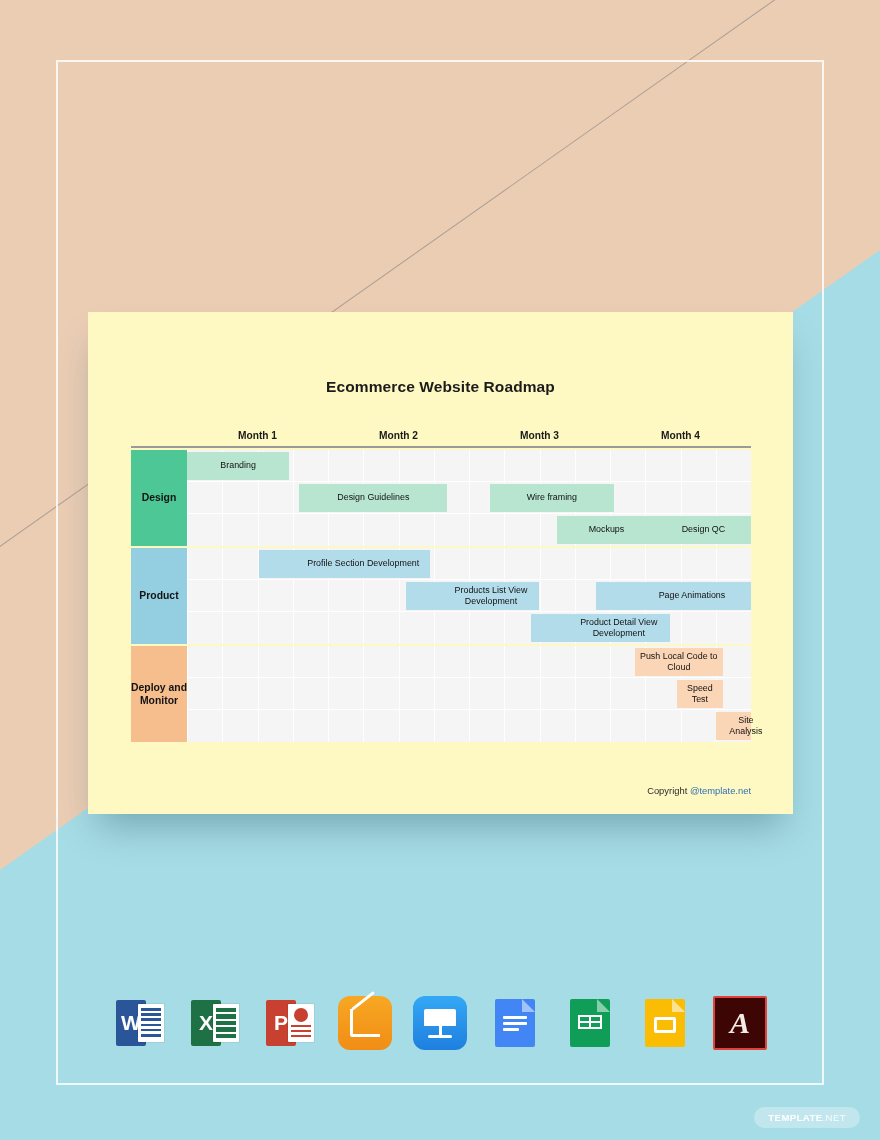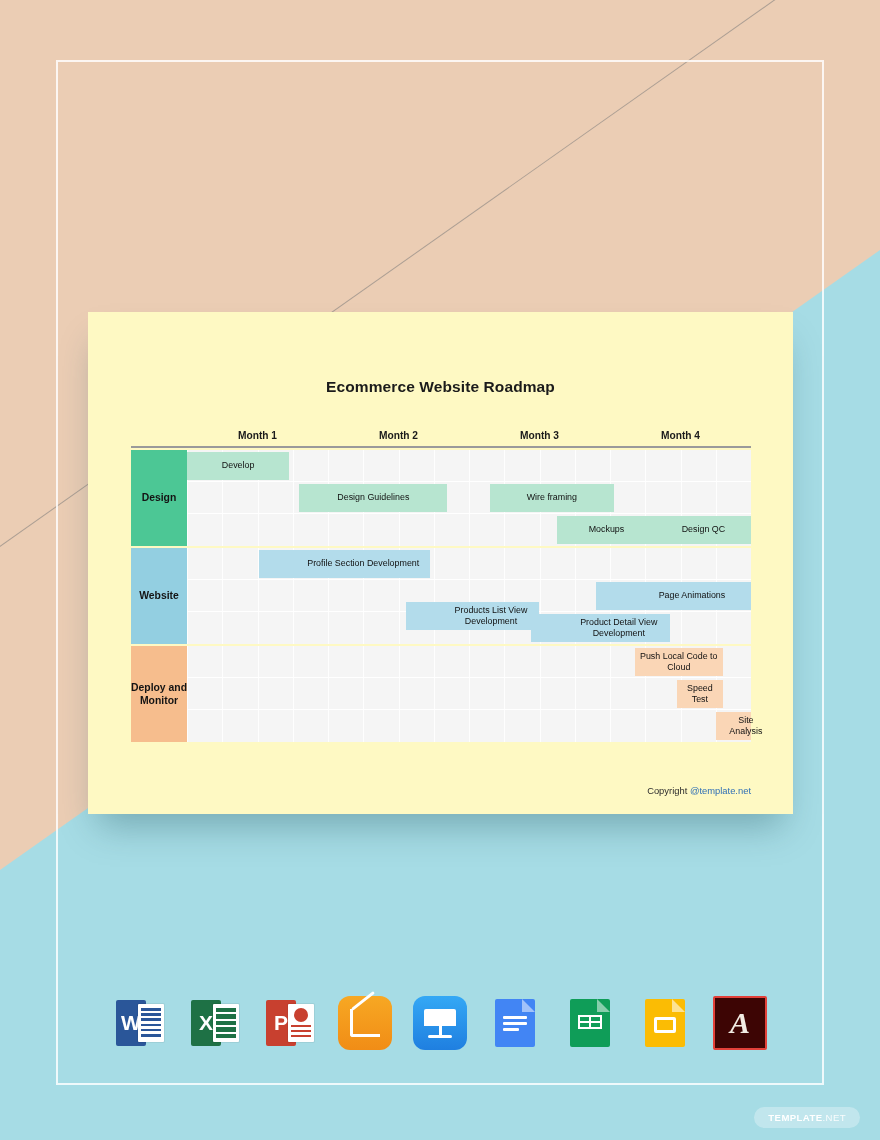--- a/index.html
+++ b/index.html
@@ -378,41 +378,41 @@
         <div class="month-cell">Month 2</div>
         <div class="month-cell">Month 3</div>
         <div class="month-cell">Month 4</div>
       </div>
       <div id="header-rule"></div>
 
       <div class="band band-design">
         <div class="band-label">Design</div>
         <div class="band-grid">
           <div class="lane">
-            <div class="bar" style="left: 0%; width: 18.125%;">Develop</div>
+            <div class="bar" style="left: 0%; width: 18.125%;">Branding</div>
           </div>
           <div class="lane">
             <div class="bar" style="left: 14.0625%; width: 26.25%; margin-left: 33px;">Design Guidelines</div>
             <div class="bar" style="left: 53.75%; width: 21.875%;">Wire framing</div>
           </div>
           <div class="lane">
             <div class="bar" style="left: 65.625%; width: 17.5%;">Mockups</div>
             <div class="bar" style="left: 83.125%; width: 16.875%;">Design QC</div>
           </div>
         </div>
       </div>
 
       <div class="band band-develop">
-        <div class="band-label">Website</div>
+        <div class="band-label">Product</div>
         <div class="band-grid">
           <div class="lane">
             <div class="bar" style="left: 12.8125%; width: 30.3125%;">Profile Section Development</div>
           </div>
           <div class="lane">
-            <div class="bar" style="left: 38.75%; width: 23.75%; margin-top: 20px;">Products List View Development</div>
+            <div class="bar" style="left: 38.75%; width: 23.75%;">Products List View Development</div>
             <div class="bar" style="left: 72.5%; width: 27.5%;">Page Animations</div>
           </div>
           <div class="lane">
             <div class="bar" style="left: 60.9375%; width: 24.6875%;">Product Detail View Development</div>
           </div>
         </div>
       </div>
 
       <div class="band band-deploy">
         <div class="band-label">Deploy and Monitor</div>

